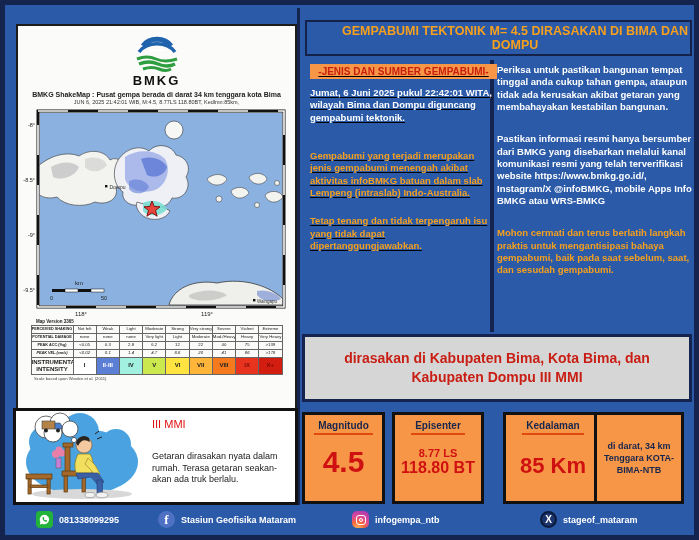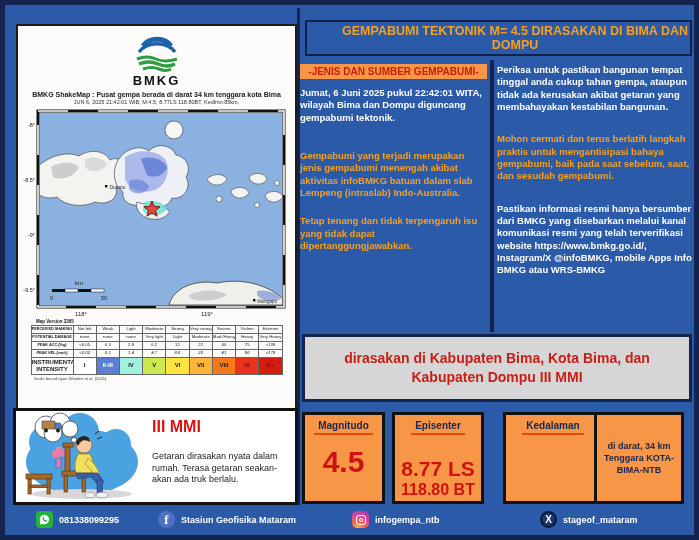--- a/index.html
+++ b/index.html
@@ -25,50 +25,50 @@
   table.itab tr.inten td{font-size:6px;font-weight:bold;height:9px;}
   .itab-foot{font-size:4.2px;color:#444;text-align:left;margin:1px 0 0 16px;}
 
   
   .main-header{position:absolute;left:305px;top:20px;width:387px;height:36px;border:2px solid #14224a;
                box-sizing:border-box;display:flex;align-items:center;justify-content:center;z-index:2;}
   .main-header span{color:#f7a01d;font-weight:bold;font-size:12.5px;text-align:center;padding-left:33px;}
 
   
   .col{position:absolute;top:64px;z-index:2;}
-  .col-left{left:300px;width:187px;}
+  .col-left{left:310px;width:187px;text-decoration:underline;}
   .col-right{left:497px;width:196px;}
   .strip{background:#f79646;color:#c81e0e;font-weight:bold;font-size:10px;text-align:center;
          padding:2px 0;}
   .para{font-size:9.5px;font-weight:bold;line-height:1.3;}
   .para.white{color:#ffffff;}
   .para.orange{color:#f7a01d;}
 
   
   .felt{position:absolute;left:302px;top:334px;width:390px;height:68px;background:#d6d6d6;
         border:3px solid #15244e;box-sizing:border-box;display:flex;align-items:center;
         justify-content:center;z-index:2;}
   .felt span{color:#c81e14;font-weight:bold;font-size:14px;text-align:center;padding:0 36px;line-height:1.35;}
 
   
   .mmi-panel{position:absolute;left:13px;top:408px;width:285px;height:97px;background:#fff;
              border:3px solid #111;box-sizing:border-box;z-index:2;}
-  .mmi-title{position:absolute;left:136px;top:7px;color:#e01010;font-weight:bold;font-size:16px;}
+  .mmi-title{position:absolute;left:136px;top:7px;color:#e01010;font-weight:normal;font-size:11px;}
   .mmi-desc{position:absolute;left:136px;top:40px;width:142px;font-size:9px;color:#222;line-height:1.3;}
 
   
   .stat{position:absolute;top:412px;height:92px;background:#f79646;border:3px solid #111;
         box-sizing:border-box;text-align:center;z-index:2;}
   .stat .lbl{display:inline-block;color:#17264f;font-weight:bold;font-size:10px;margin-top:3px;
              border-bottom:2px solid #e04a10;padding:0 4px 2px;}
   .stat .val{color:#d01111;font-weight:bold;}
   #stat-mag{left:302px;width:83px;}
   #stat-mag .val{font-size:30px;margin-top:10px;}
   #stat-epi{left:392px;width:92px;}
-  #stat-epi .v1{font-size:21px;margin-top:22px;}
+  #stat-epi .v1{font-size:11px;margin-top:12px;}
   #stat-epi .v2{font-size:16px;}
   #stat-depth{left:503px;width:100px;}
   #stat-depth .val{font-size:22px;margin-top:18px;}
   #stat-loc{left:594px;width:90px;display:flex;align-items:center;justify-content:center;}
   #stat-loc span{color:#17264f;font-weight:bold;font-size:9px;line-height:1.35;padding:0 5px;}
 
   
   .footer-item{position:absolute;top:511px;display:flex;align-items:center;gap:6px;z-index:2;}
   .footer-item .txt{color:#fff;font-weight:bold;font-size:9px;}
   .wa-icon{width:17px;height:17px;border-radius:4px;background:#23b33a;display:flex;
@@ -248,22 +248,22 @@
 
   <div class="col col-left">
     <div class="strip">-JENIS DAN SUMBER GEMPABUMI-</div>
     <div class="para white" style="margin-top:8px;">Jumat, 6 Juni 2025 pukul 22:42:01 WITA, wilayah Bima dan Dompu diguncang gempabumi tektonik.</div>
     <div class="para orange" style="margin-top:26px;">Gempabumi yang terjadi merupakan jenis gempabumi menengah akibat aktivitas  infoBMKG batuan dalam slab Lempeng (intraslab) Indo-Australia.</div>
     <div class="para orange" style="margin-top:16px;">Tetap tenang dan tidak terpengaruh isu yang tidak dapat dipertanggungjawabkan.</div>
   </div>
 
   <div class="col col-right">
     <div class="para white">Periksa untuk pastikan bangunan tempat tinggal anda cukup tahan gempa, ataupun tidak ada kerusakan akibat getaran yang membahayakan kestabilan bangunan.</div>
+    <div class="para white" style="margin-top:20px;">Pastikan informasi resmi hanya bersumber dari BMKG yang disebarkan melalui kanal komunikasi resmi yang telah terverifikasi website https://www.bmkg.go.id/, Instagram/X @infoBMKG, mobile Apps Info BMKG atau WRS-BMKG</div>
     <div class="para orange" style="margin-top:20px;">Mohon cermati dan terus berlatih langkah praktis untuk mengantisipasi bahaya gempabumi, baik pada saat sebelum, saat, dan sesudah gempabumi.</div>
-    <div class="para white" style="margin-top:20px;">Pastikan informasi resmi hanya bersumber dari BMKG yang disebarkan melalui kanal komunikasi resmi yang telah terverifikasi website https://www.bmkg.go.id/, Instagram/X @infoBMKG, mobile Apps Info BMKG atau WRS-BMKG</div>
   </div>
 
   <div class="felt">
     <span>dirasakan di Kabupaten Bima, Kota Bima, dan Kabupaten Dompu III MMI</span>
   </div>
 
   <div class="mmi-panel">
     <svg width="128" height="89" viewBox="0 0 128 89" style="position:absolute;left:2px;top:1px;">
       <g fill="#4aa3e0">
         <ellipse cx="64" cy="50" rx="56" ry="33"></ellipse>
@@ -332,20 +332,21 @@
     <div><span class="lbl">Magnitudo</span></div>
     <div class="val">4.5</div>
   </div>
   <div class="stat" id="stat-epi">
     <div><span class="lbl">Episenter</span></div>
     <div class="val v1">8.77 LS</div>
     <div class="val v2">118.80 BT</div>
   </div>
   <div class="stat" id="stat-depth">
     <div><span class="lbl">Kedalaman</span></div>
+    <div class="val">85 Km</div>
   </div>
   <div class="stat" id="stat-loc">
     <span>di darat, 34 km Tenggara KOTA-BIMA-NTB</span>
   </div>
 
   <div class="footer-item" style="left:36px;">
     <span class="wa-icon">
       <svg width="13" height="13" viewBox="0 0 16 16">
         <path d="M8 2.2a5.8 5.8 0 0 0-5 8.8L2.2 14l3.1-.8A5.8 5.8 0 1 0 8 2.2z" fill="#fff"></path>
         <path d="M6 5.1c.9-.9 1.5.4 1.7.9.1.3-.1.6-.3.8-.2.2-.3.3-.2.5.3.7 1 1.4 1.7 1.7.2.1.3 0 .5-.2.2-.2.5-.4.8-.3.5.2 1.8.8.9 1.7-2.1 2.1-7.2-3-5.1-5.1z" fill="#23b33a"></path>

